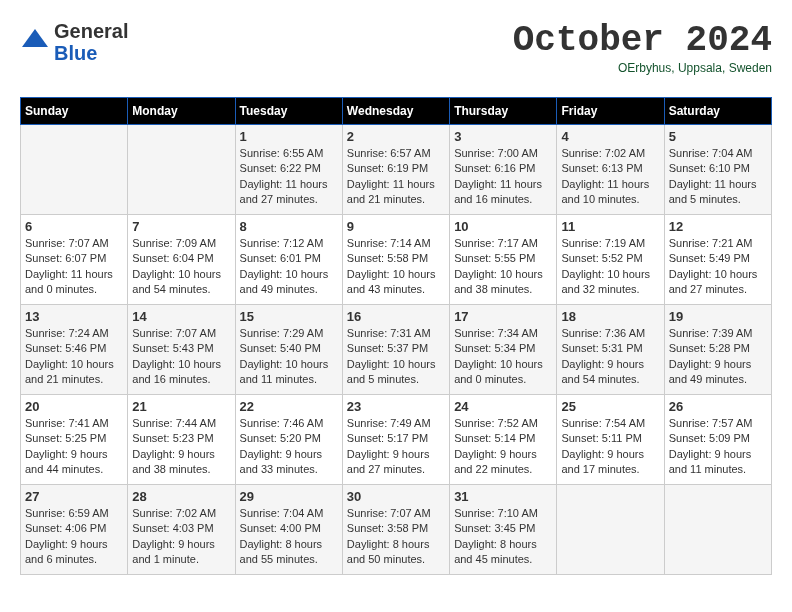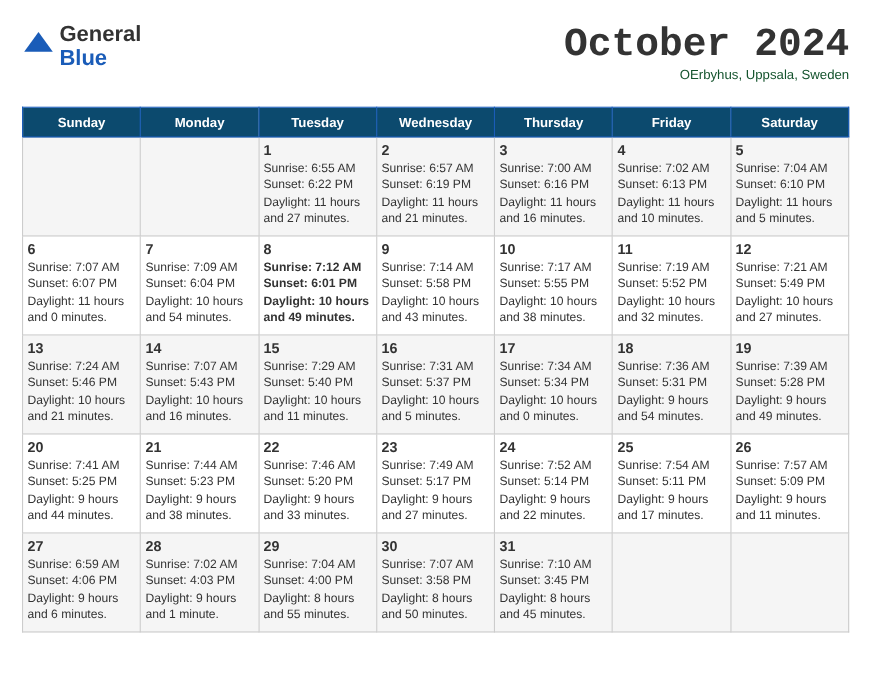--- a/index.html
+++ b/index.html
@@ -44,24 +44,24 @@
     .calendar-subtitle {
       font-size: 12px;
       color: #14532d;
     }
     table {
       width: 100%;
       border-collapse: collapse;
       font-size: 11px;
     }
     thead th {
-      background-color: #0c4a6e;
+      background-color: #000000;
       color: #fff;
       padding: 6px 4px;
-      text-align: center;
+      text-align: left;
       font-size: 12px;
       font-weight: bold;
       border: 1px solid #1a5cb8;
     }
     tbody td {
       vertical-align: top;
       border: 1px solid #ccc;
       padding: 4px 4px;
       height: 90px;
       width: calc(100% / 7);
@@ -163,21 +163,21 @@
 Daylight: 11 hours and 0 minutes.</div>
         </td>
         <td>
           <span class="day-num">7</span>
           <div class="day-info" style="white-space: pre-line;">Sunrise: 7:09 AM
 Sunset: 6:04 PM
 Daylight: 10 hours and 54 minutes.</div>
         </td>
         <td>
           <span class="day-num">8</span>
-          <div class="day-info" style="white-space: pre-line; font-weight: bold;">Sunrise: 7:12 AM
+          <div class="day-info" style="white-space: pre-line;">Sunrise: 7:12 AM
 Sunset: 6:01 PM
 Daylight: 10 hours and 49 minutes.</div>
         </td>
         <td>
           <span class="day-num">9</span>
           <div class="day-info" style="white-space: pre-line;">Sunrise: 7:14 AM
 Sunset: 5:58 PM
 Daylight: 10 hours and 43 minutes.</div>
         </td>
         <td>

